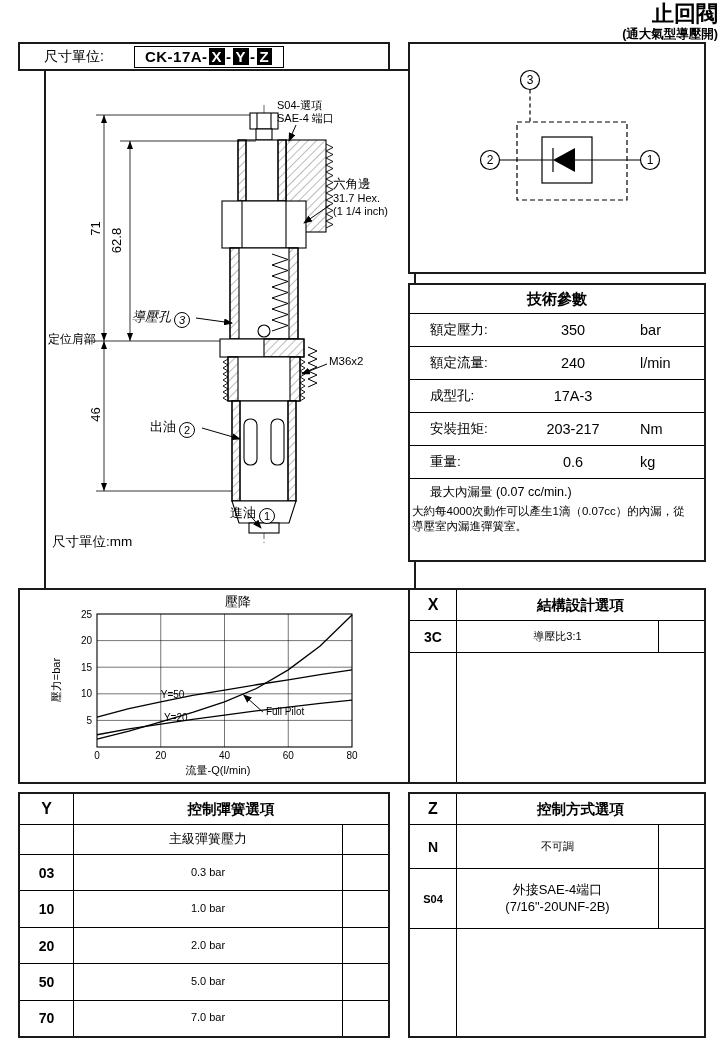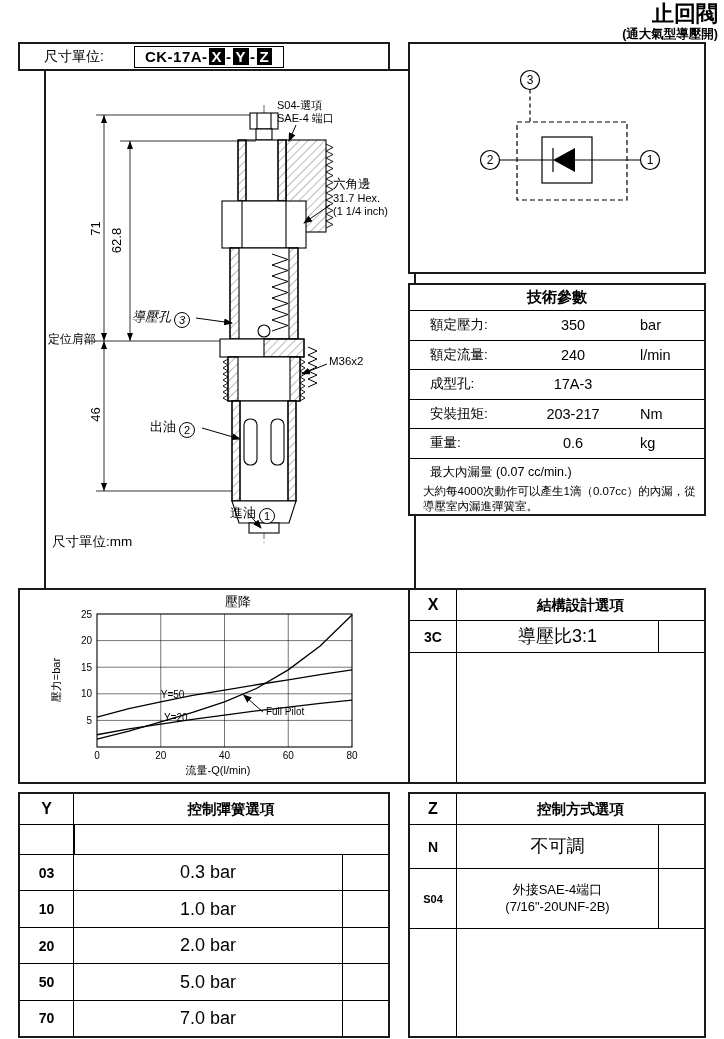--- a/index.html
+++ b/index.html
@@ -23,45 +23,45 @@
   .drawing-box { top:69px; left:18px; width:372px; height:616px;margin-left:26px; }
   .dlabel { position:absolute; font-size:13px; line-height:1.2; white-space:nowrap; }
   .dlabel.small { font-size:11px; }
   .dim { position:absolute; font-size:13px; transform:rotate(-90deg); transform-origin:center; white-space:nowrap; }
   .cnum { display:inline-block; width:16px; height:16px; border:1.2px solid #000; border-radius:50%; text-align:center; line-height:15px; font-size:11px; margin-left:3px; vertical-align:-3px; background:#fff; }
 
   
   .schematic-box { top:42px; left:408px; width:298px; height:232px; }
 
   
-  .tech-box { top:283px; left:408px; width:298px; height:233px; display:flex; flex-direction:column; }
+  .tech-box { top:283px; left:408px; width:298px; height:279px; display:flex; flex-direction:column; }
   .tech-head { height:29px; border-bottom:1.2px solid #000; display:flex; align-items:center; justify-content:center; font-weight:bold; font-size:15px; }
   .tech-row { display:flex; height:33px; align-items:center; border-bottom:1px solid #000; }
   .tech-label { width:96px; padding-left:20px; font-size:13.5px; }
   .tech-value { flex:1; text-align:center; font-size:14.5px; }
   .tech-unit { width:64px; font-size:14.5px; }
   .leak-title { font-size:12.5px; padding:5px 0 0 20px; }
-  .leak-note { font-size:11.5px; line-height:1.32; padding:3px 8px 0 13px; }
+  .leak-note { font-size:11.5px; line-height:1.32; padding:3px 8px 0 2px; }
 
   
   .chart-box { top:588px; left:18px; width:440px; height:196px; }
   .chart-title { position:absolute; top:3px; left:0; width:100%; text-align:center; font-size:13px; }
   #chart-svg { position:absolute; top:18px; left:0; }
 
   
   .opt-box { display:flex; flex-direction:column; }
   .x-box { top:588px; left:408px; width:298px; height:196px; }
   .y-box { top:792px; left:18px; width:372px; height:246px; }
   .z-box { top:792px; left:408px; width:298px; height:246px; }
   .trow { display:flex; align-items:stretch; }
   .bb { border-bottom:1px solid #000; }
   .cell-code { display:flex; align-items:center; justify-content:center; font-weight:bold; border-right:1px solid #000; font-size:14px; }
   .w54 { width:54px; } .w47 { width:47px; }
   .cell-head { flex:1; display:flex; align-items:center; justify-content:center; font-weight:bold; font-size:14.5px; }
-  .cell-main { flex:1; display:flex; flex-direction:column; align-items:center; justify-content:center; font-size:18px; text-align:center; line-height:1.25; }
+  .cell-main { flex:1; display:flex; flex-direction:column; align-items:center; justify-content:center; font-size:11px; text-align:center; line-height:1.25; }
   .cell-tick { width:46px; border-left:1px solid #000; }
   .hrow { height:31px; }
   .code-big { font-size:16px; }
 </style>
 </head>
 <body>
 
 <div class="page">
 
   <div class="title-block">
@@ -310,20 +310,21 @@
     </div>
   </div>
 
   <div class="box opt-box y-box">
     <div class="trow hrow bb">
       <div class="cell-code w54 code-big">Y</div>
       <div class="cell-head">控制彈簧選項</div>
     </div>
     <div class="trow bb" style="height:30px;">
       <div class="cell-code w54"></div>
+      <div class="cell-main" style="font-size:13px;">主級彈簧壓力</div>
       <div class="cell-tick"></div>
     </div>
     <div class="trow bb" style="flex:1;">
       <div class="cell-code w54">03</div>
       <div class="cell-main">0.3 bar</div>
       <div class="cell-tick"></div>
     </div>
     <div class="trow bb" style="flex:1;">
       <div class="cell-code w54">10</div>
       <div class="cell-main">1.0 bar</div>

